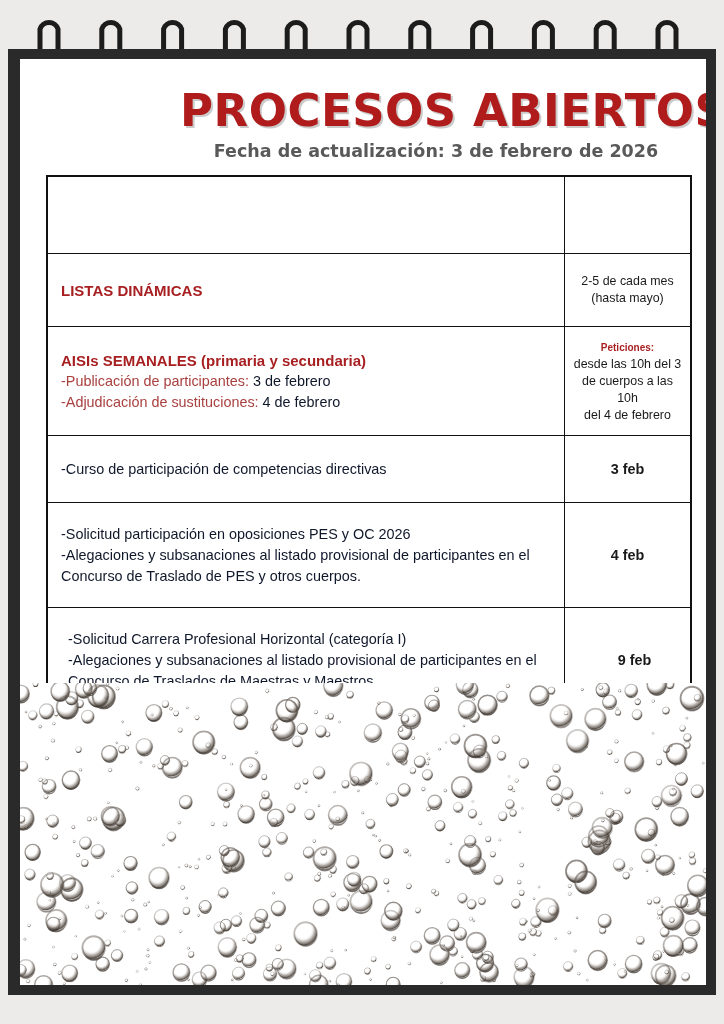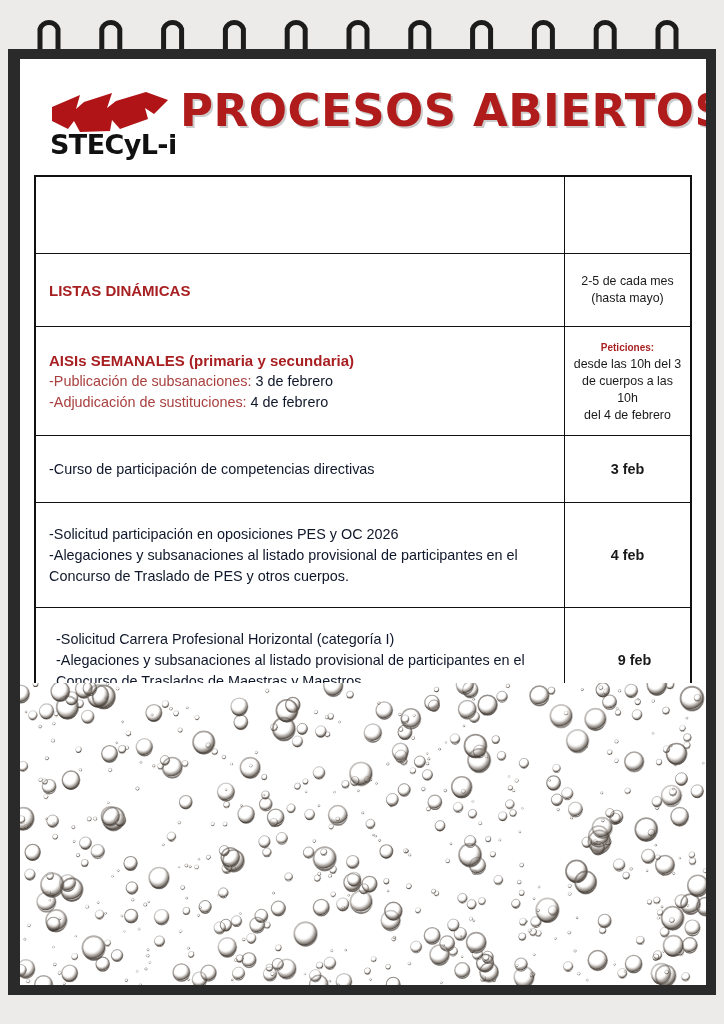--- a/index.html
+++ b/index.html
@@ -70,21 +70,21 @@
     margin-top:6px;
     font-family:"DejaVu Sans", sans-serif;
     font-weight:bold;
     font-size:17.5px;
     color:#595959;
     white-space:nowrap;
   }
 
   
   #table-wrap{
-    margin:0 14px 0 14px;
+    margin:0 14px 0 26px;
   }
   table.sched{
     border-collapse:collapse;
     width:100%;
     table-layout:fixed;
     border:2px solid #111;
   }
   table.sched td, table.sched th{
     border:1.5px solid #111;
     vertical-align:middle;
@@ -183,30 +183,24 @@
       <rect x="584.1999999999999" y="67" width="42" height="19"></rect>
       <rect x="646" y="67" width="42" height="19"></rect>
     </g>
 </svg>
 
 <div id="page">
   <div id="page-inner">
 
     <div id="header">
 
-      <div id="logo">
-        <svg id="logo-mark" viewBox="0 0 120 42" xmlns="http://www.w3.org/2000/svg">
-          <path d="M2 16 L30 4 L26 18 L34 11 L62 2 L57 17 L66 10 L96 1 L118 9 L104 23
-                   L95 17 L98 28 L70 38 L62 29 L60 40 L30 41 L24 30 L18 38 L2 30 Z" fill="#b01417"></path>
-        </svg>
-        <div id="logo-text">STECyL-i</div>
-      </div>
 
       <div id="title-block">
         <div id="main-title">PROCESOS ABIERTOS</div>
+        <div id="sub-title">Fecha de actualización: 3 de febrero de 2026</div>
       </div>
     </div>
 
     <div id="table-wrap">
       <table class="sched">
         <thead>
           <tr>
             <th class="conv">CONVOCATORIA</th>
             <th class="fecha">
               <span class="ln">FECHA</span>
@@ -220,21 +214,21 @@
                 <div class="redhead ln">LISTAS DINÁMICAS</div>
               </td>
               <td class="date">
                 <div class="ln">2-5 de cada mes</div>
                 <div class="ln">(hasta mayo)</div>
               </td>
             </tr>
             <tr class="r2">
               <td class="conv">
                 <div class="redhead ln">AISIs SEMANALES (primaria y secundaria)</div>
-                <div class="ln"><span class="redlabel">-Publicación de subsanaciones: </span><span class="blk">3 de febrero</span></div>
+                <div class="ln"><span class="redlabel">-Publicación de participantes: </span><span class="blk">3 de febrero</span></div>
                 <div class="ln"><span class="redlabel">-Adjudicación de sustituciones: </span><span class="blk">4 de febrero</span></div>
               </td>
               <td class="date">
                 <div class="pet ln">Peticiones:</div>
                 <div class="ln">desde las 10h del 3</div>
                 <div class="ln">de cuerpos a las 10h</div>
                 <div class="ln">del 4 de febrero</div>
               </td>
             </tr>
             <tr class="r3">

